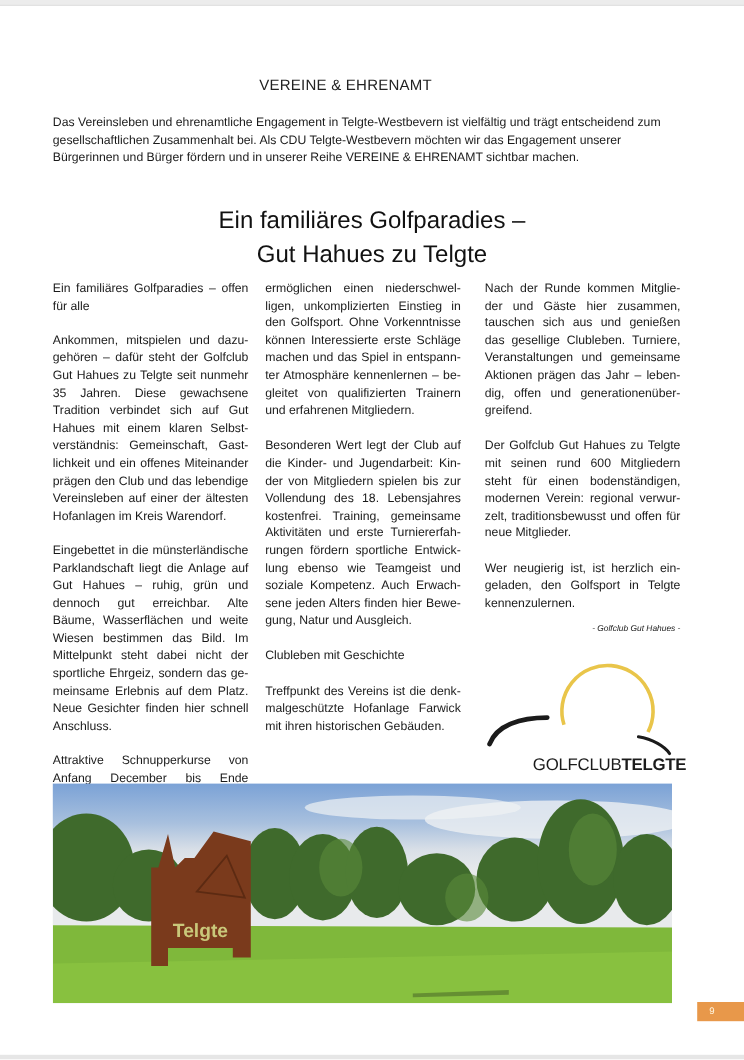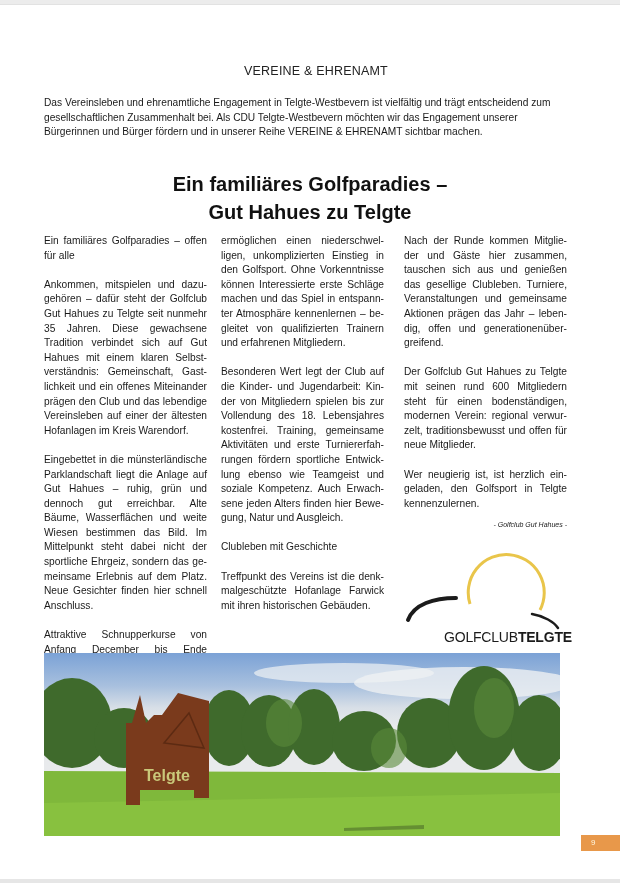--- a/index.html
+++ b/index.html
@@ -6,29 +6,29 @@
   body {
     width: 620px; height: 883px; position: relative; overflow: hidden;
     background: #ffffff;
     font-family: "Liberation Sans", sans-serif;
     color: #111;
   }
   .top-rule { position: absolute; left: 0; top: 0; width: 620px; height: 4px; background: #ececec; border-bottom: 1px solid #e2e2e2; }
   .bottom-bar { position: absolute; left: 0; bottom: 0; width: 620px; height: 4px; background: #e6e6e6; }
   .section-label {
     position: absolute; left: 0; top: 64px; width: 576px; text-align: center;
-    font-size: 12.5px; letter-spacing: 0.2px; color: #222; padding-left: 28px;
+    font-size: 12.5px; letter-spacing: 0.2px; color: #222;
   }
   .intro {
     position: absolute; left: 44px; top: 96px; width: 530px;
     font-size: 10.2px; line-height: 14.5px; color: #1a1a1a;
   }
   .headline {
     position: absolute; left: 0; top: 170px; width: 620px; text-align: center;
-    font-size: 20px; font-weight: bold; line-height: 28px; color: #111;
+    font-size: 20px; font-weight: normal; line-height: 28px; color: #111;
   }
   .col {
     position: absolute; top: 234px; width: 163px;
     font-size: 10.2px; line-height: 14.6px; color: #1a1a1a;
     text-align: justify; hyphens: manual;
   }
   .col1 { left: 44px; }
   .col2 { left: 221px; }
   .col3 { left: 404px; }
   .col p { margin: 0 0 14.6px 0; }

